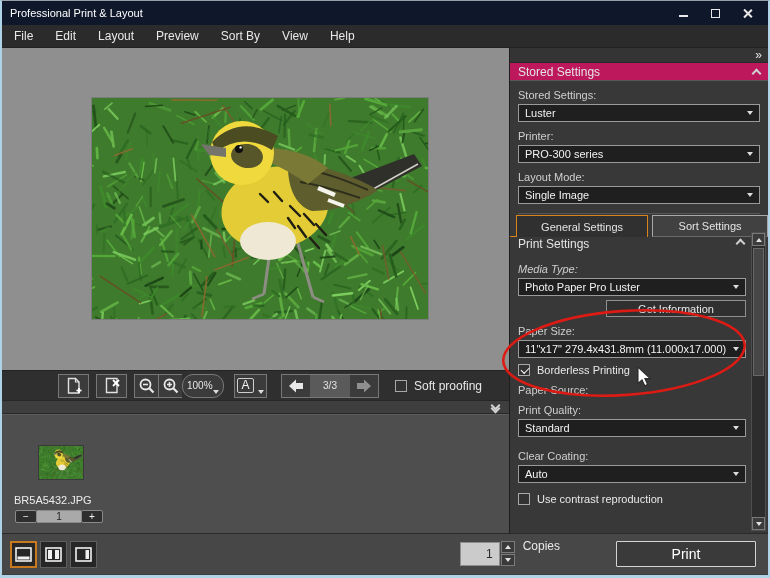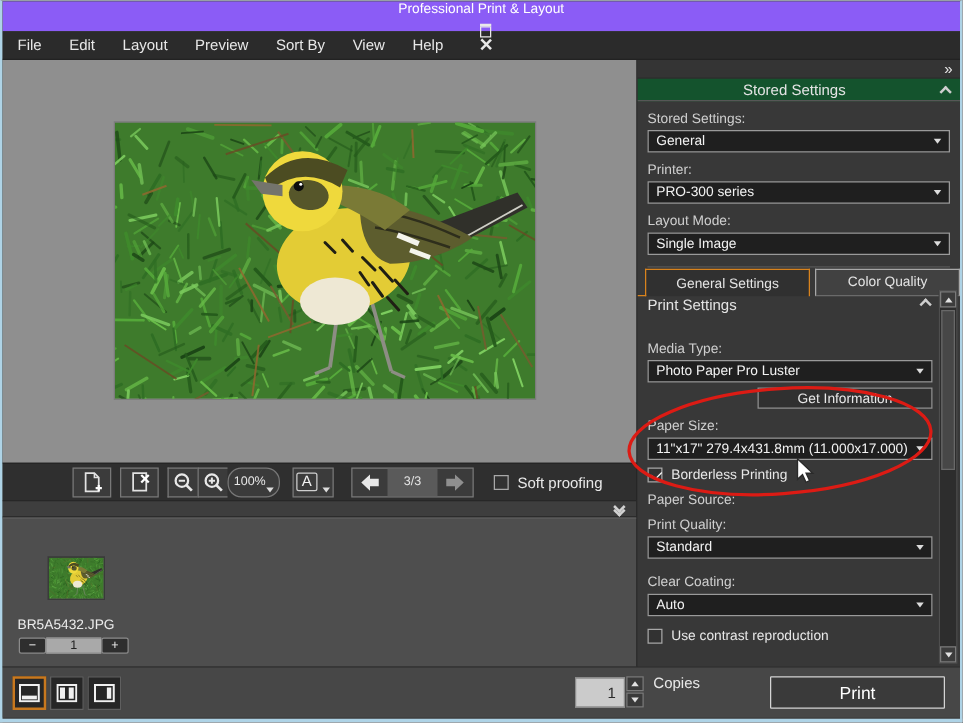--- a/index.html
+++ b/index.html
@@ -4,21 +4,21 @@
 <style>
   html,body{margin:0;padding:0;background:#dfe3e6;}
   *{box-sizing:border-box;}
   .window{
     position:relative;width:770px;height:578px;overflow:hidden;
     font-family:"Liberation Sans",sans-serif;background:#3c3c3c;
     border-left:2px solid #aed3e6;border-right:2px solid #aed3e6;
     border-bottom:3px solid #aed3e6;border-top:1px solid #98a0a6;
   }
   
-  .titlebar{height:24px;background:#8b5cf6;display:flex;align-items:center;padding:0 8px;flex-direction:column;}
+  .titlebar{height:24px;background:#0f172a;display:flex;align-items:center;padding:0 8px;}
   .title-text{font-size:11px;color:#ffffff;flex:1;}
   .winbtn{width:26px;height:18px;display:flex;align-items:center;justify-content:center;margin-left:6px;cursor:default;}
   .min-glyph{width:9px;height:2px;background:#e9e9e9;margin-top:6px;}
   .max-glyph{width:9px;height:9px;border:1.5px solid #e9e9e9;}
   .close-glyph{position:relative;width:11px;height:11px;}
   .close-glyph::before,.close-glyph::after{content:"";position:absolute;left:5px;top:0;width:1.6px;height:11px;background:#e9e9e9;}
   .close-glyph::before{transform:rotate(45deg);}
   .close-glyph::after{transform:rotate(-45deg);}
   
   .menubar{height:23px;background:#2b2b2b;display:flex;align-items:center;padding-left:2px;border-bottom:1px solid #222;}
@@ -55,21 +55,21 @@
   .filmstrip{flex:1;background:#4e4e4e;position:relative;border-top:1px solid #5d5d5d;}
   .thumb-img{position:absolute;left:37px;top:31px;width:44px;height:33px;box-shadow:0 0 0 1px #3a3a3a;}
   .thumb-name{position:absolute;left:12px;top:79px;width:100px;font-size:11px;color:#ececec;}
   .stepper{position:absolute;left:13px;top:95px;display:flex;height:13px;}
   .step-btn{width:22px;background:#2e2e2e;border:1px solid #8a8a8a;color:#f0f0f0;font-size:10px;line-height:10px;display:flex;align-items:center;justify-content:center;border-radius:2px;}
   .step-val{width:44px;background:#a9a9a9;border:1px solid #8a8a8a;border-left:none;border-right:none;color:#222;font-size:10px;display:flex;align-items:center;justify-content:center;}
   
   .right-col{flex:1;background:#383838;position:relative;overflow:hidden;}
   .collapse-strip{height:15px;background:#343434;border-bottom:1px solid #2a2a2a;display:flex;justify-content:flex-end;align-items:center;padding-right:6px;}
   .collapse-strip .glyph{color:#e6e6e6;font-size:12px;line-height:10px;}
-  .sec-header{height:18px;background:#14532d;border-bottom:1px solid #575757;display:flex;align-items:center;padding:0 8px;text-align:center;}
+  .sec-header{height:18px;background:#be185d;border-bottom:1px solid #575757;display:flex;align-items:center;padding:0 8px;}
   .sec-header .txt{flex:1;font-size:12px;color:#e4e4e4;}
   .caret-up{width:7px;height:7px;border-left:2px solid #cfcfcf;border-top:2px solid #cfcfcf;transform:rotate(45deg);margin-top:3px;}
   .pcontent{padding:0 8px;}
   .field-label{font-size:11px;color:#cfcfcf;margin-top:8px;}
   .select{height:18px;margin-top:3px;background:#1f1f1f;border:1px solid #9a9a9a;display:flex;align-items:center;padding:0 6px;}
   .select .val{flex:1;font-size:11px;color:#f2f2f2;white-space:nowrap;overflow:hidden;}
   .sep-line{height:1px;background:#565656;margin-top:9px;}
   .tabs-row{display:flex;margin-top:1px;height:22px;padding-left:6px;position:relative;}
   .tabs-row::before{content:"";position:absolute;left:0;bottom:0;width:7px;border-bottom:1px solid #d9831d;}
   .tab{display:flex;align-items:center;justify-content:center;font-size:11px;color:#e4e4e4;}
@@ -712,48 +712,48 @@
       </div>
 
       <div class="sec-header">
         <span class="txt">Stored Settings</span>
         <div class="caret-up"></div>
       </div>
 
       <div class="pcontent">
         <div class="field-label">Stored Settings:</div>
         <div class="select">
-          <span class="val">General</span>
+          <span class="val">Luster</span>
           <div class="dd-tri"></div>
         </div>
         <div class="field-label">Printer:</div>
         <div class="select">
           <span class="val">PRO-300 series</span>
           <div class="dd-tri"></div>
         </div>
         <div class="field-label">Layout Mode:</div>
         <div class="select">
           <span class="val">Single Image</span>
           <div class="dd-tri"></div>
         </div>
         <div class="sep-line"></div>
       </div>
 
       <div class="tabs-row">
         <div class="tab active">General Settings</div>
-        <div class="tab inactive">Color Quality</div>
+        <div class="tab inactive">Sort Settings</div>
       </div>
 
       <div class="ps-header">
         <span class="txt">Print Settings</span>
         <div class="caret-up"></div>
       </div>
 
       <div class="fields">
-        <div class="field-label" style="margin-top:16px;">Media Type:</div>
+        <div class="field-label" style="margin-top:6px;font-style:italic;">Media Type:</div>
         <div class="select">
           <span class="val">Photo Paper Pro Luster</span>
           <div class="dd-tri"></div>
         </div>
         <div class="getinfo-row">
           <div class="getinfo-btn">Get Information</div>
         </div>
         <div class="field-label">Paper Size:</div>
         <div class="select">
           <span class="val">11"x17" 279.4x431.8mm (11.000x17.000)</span>

